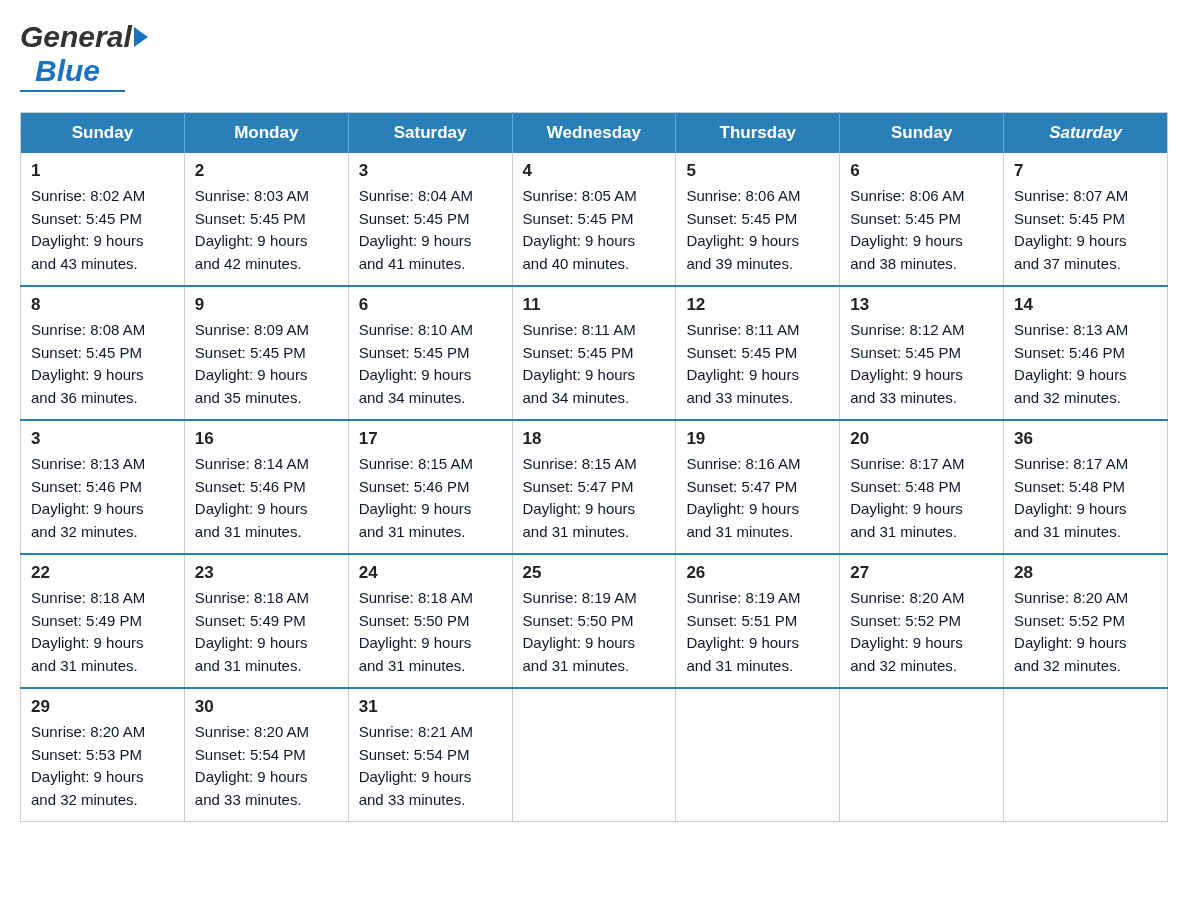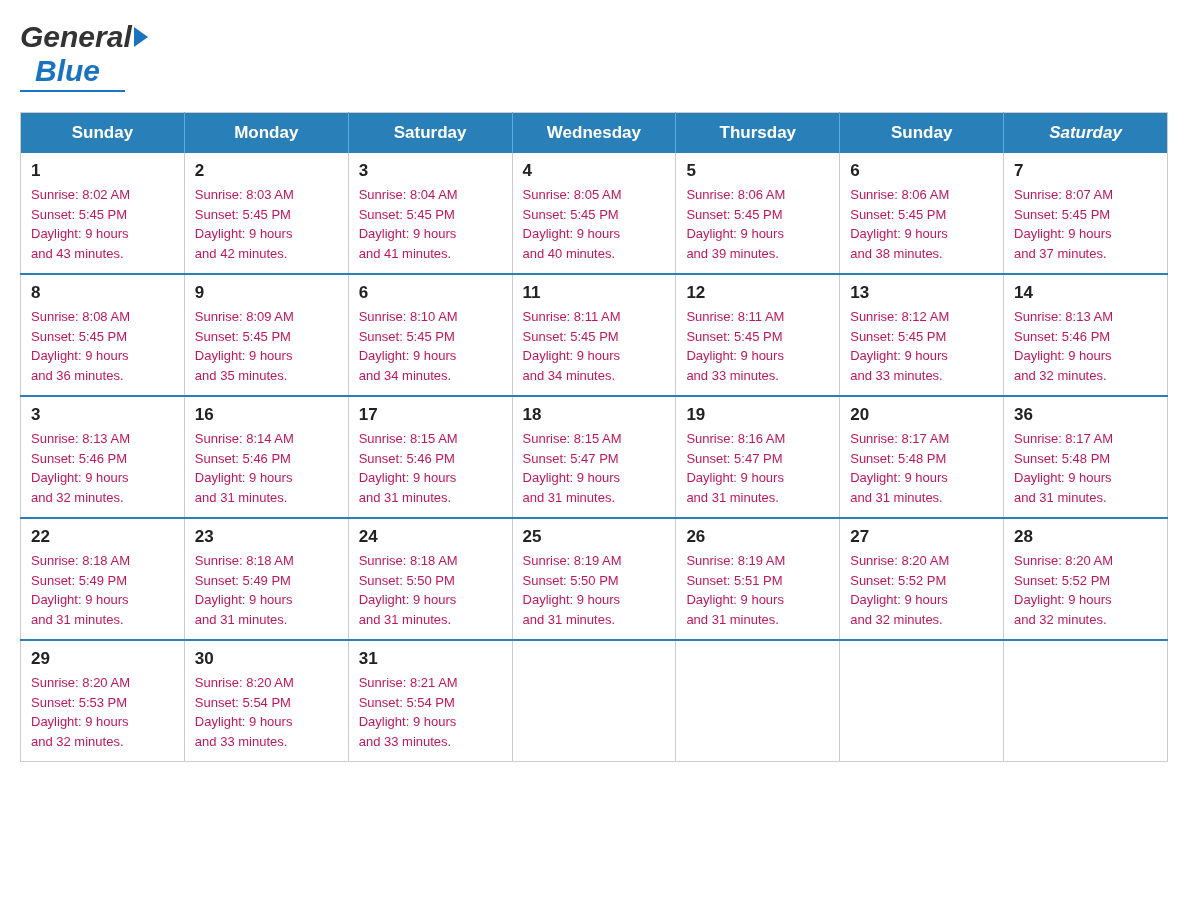--- a/index.html
+++ b/index.html
@@ -71,23 +71,23 @@
       margin-top: 45px;
     }
     .day-number {
       font-size: 17px;
       font-weight: bold;
       color: #222222;
       display: block;
       margin-bottom: 4px;
     }
     .day-info {
-      font-size: 13px;
+      font-size: 15px;
       line-height: 1.5;
-      color: #be185d;
+      color: #0f172a;
     }
     .empty-cell {
       background: #ffffff;
     }
     .logo-row {
       display: flex;
       align-items: center;
     }
     .logo-text-general {
       font-size: 30px;

